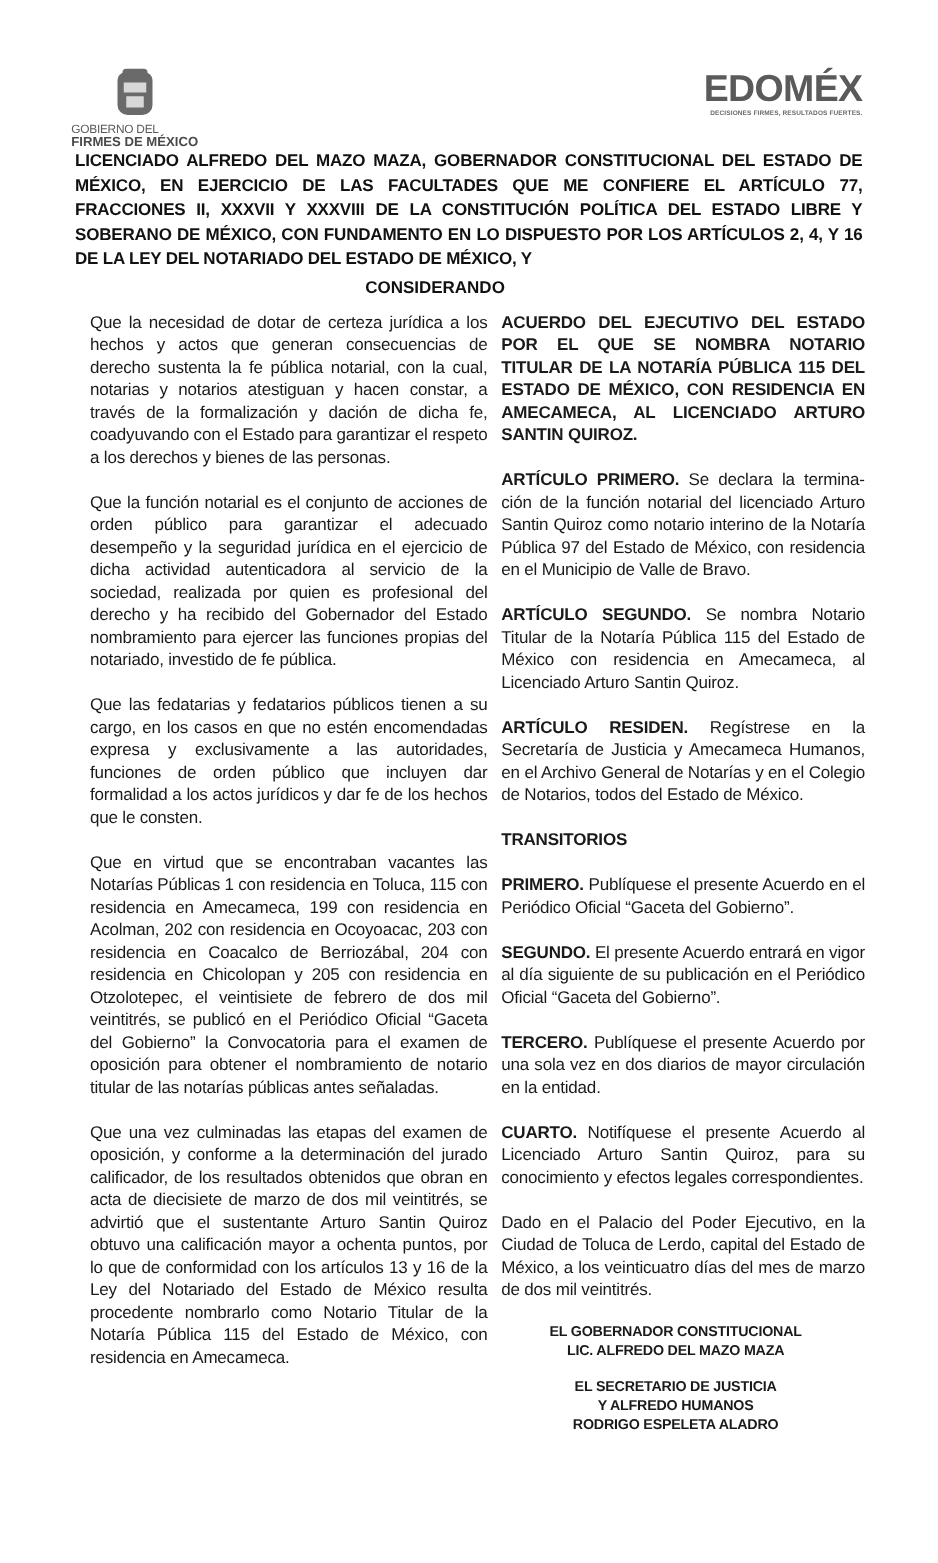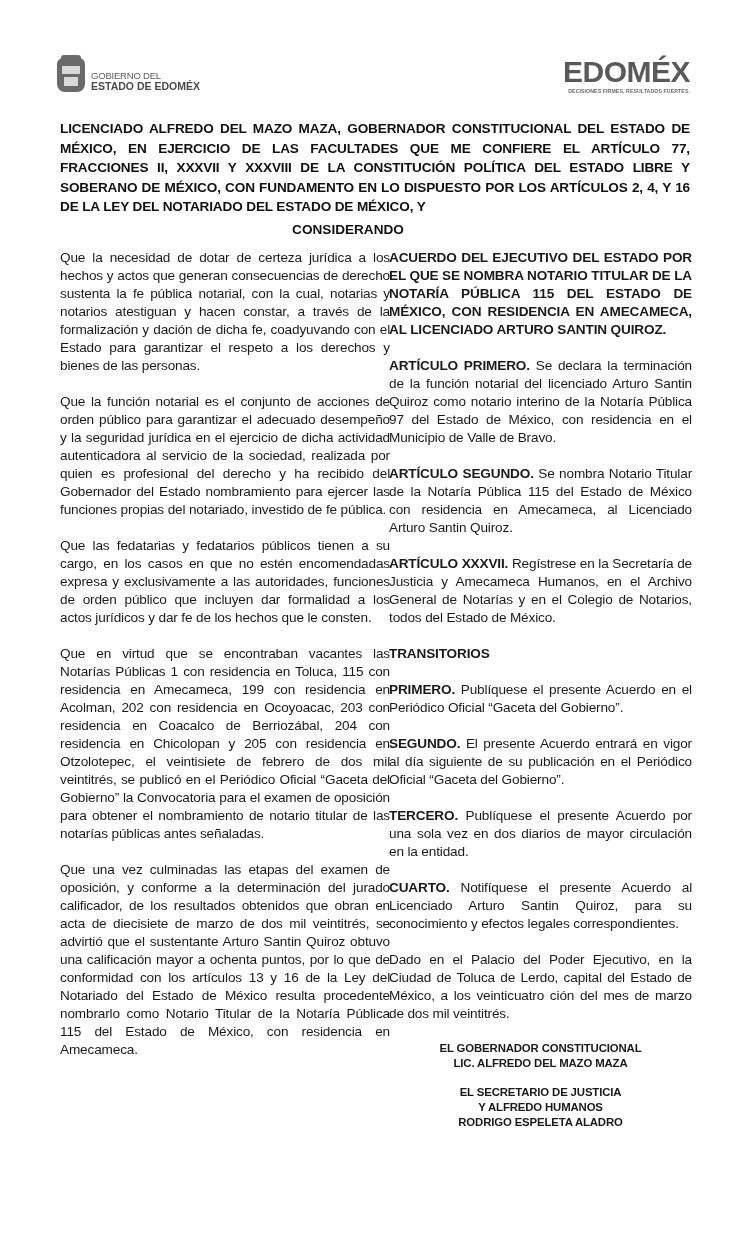--- a/index.html
+++ b/index.html
@@ -1,49 +1,49 @@
 <!DOCTYPE html>
 <html><head>
 <meta charset="utf-8">
 <style>
   html, body { margin: 0; padding: 0; background: #ffffff; }
   body { width: 750px; height: 1250px; position: relative; overflow: hidden; color: #1a1a1a; font-family: "Liberation Sans", sans-serif; }
-  .logo-left { position: absolute; left: 57px; top: 58px; display: flex; align-items: flex-end; gap: 6px; }
+  .logo-left { position: absolute; left: 57px; top: 58px; display: flex; align-items: center; gap: 6px; flex-direction: column; }
   .crest { width: 28px; height: 34px; background: #6a6a6a; border-radius: 6px 6px 8px 8px; position: relative; }
   .crest:before { content: ""; position: absolute; left: 5px; top: 8px; width: 18px; height: 8px; background: #d8d8d8; }
   .crest:after { content: ""; position: absolute; left: 7px; top: 19px; width: 14px; height: 9px; background: #d8d8d8; }
   .crest-top { position: absolute; left: 4px; top: -3px; width: 20px; height: 6px; background: #6a6a6a; border-radius: 3px 3px 0 0; }
   .gov-text { display: flex; flex-direction: column; line-height: 11px; color: #5a5a5a; }
   .gov-line1 { font-size: 9.5px; letter-spacing: -0.2px; }
   .gov-line2 { font-size: 10.5px; font-weight: bold; color: #4a4a4a; }
   .logo-right { position: absolute; right: 60px; top: 57px; display: flex; flex-direction: column; align-items: flex-end; justify-content: flex-end; }
   .edomex { font-size: 30px; font-weight: bold; color: #5a5a5a; letter-spacing: -0.5px; line-height: 30px; }
   .tagline { font-size: 5.2px; font-weight: bold; color: #6a6a6a; letter-spacing: 0.1px; margin-top: 1px; }
   .preamble { position: absolute; left: 60px; top: 119px; width: 630px; font-size: 13.6px; font-weight: bold; line-height: 19.5px; text-align: justify; color: #111; letter-spacing: -0.15px; }
   .considerando { position: absolute; left: 0; width: 696px; top: 222px; text-align: center; font-size: 13.6px; font-weight: bold; color: #111; }
   .col { position: absolute; top: 249px; width: 330px; font-size: 13.6px; line-height: 18px; text-align: justify; color: #1a1a1a; letter-spacing: -0.15px; }
   .col-left { left: 60px; }
   .col-right { left: 389px; width: 303px; }
-  .col p { margin: 0 0 18px 0; hyphens: manual; }
+  .col p { margin: 0 0 18px 12px; hyphens: manual; }
   .bold { font-weight: bold; }
   .acuerdo-title { font-weight: bold; margin: 0 0 18px 0; }
   .center-head { text-align: left; font-weight: bold; margin: 0 0 18px 0; }
   .sign { text-align: center; font-weight: bold; font-size: 11.4px; line-height: 15px; margin: 0 0 14px 0; }
   .sign span { display: block; }
 </style>
 </head>
 <body>
 
 <div class="logo-left">
   <div class="crest">
       <div class="crest-top"></div>
     </div>
   <div class="gov-text">
     <span class="gov-line1">GOBIERNO DEL</span>
-    <span class="gov-line2">ESTADO DE EDOMÉX</span>
+    <span class="gov-line2">FIRMES DE MÉXICO</span>
   </div>
 </div>
 
 <div class="logo-right">
   <span class="edomex">EDOMÉX</span>
   <span class="tagline">DECISIONES FIRMES, RESULTADOS FUERTES.</span>
 </div>
 
 <div class="preamble">LICENCIADO ALFREDO DEL MAZO MAZA, GOBERNADOR CONSTITUCIONAL DEL ESTADO DE MÉXICO, EN EJERCICIO DE LAS FACULTADES QUE ME CONFIERE EL ARTÍCULO 77, FRACCIONES II, XXXVII Y XXXVIII DE LA CONSTITUCIÓN POLÍTICA DEL ESTADO LIBRE Y SOBERANO DE MÉXICO, CON FUNDAMENTO EN LO DISPUESTO POR LOS ARTÍCULOS 2, 4, Y 16 DE LA LEY DEL NOTARIADO DEL ESTADO DE MÉXICO, Y</div>
 
@@ -55,30 +55,30 @@
   <p>Que las fedatarias y fedatarios públicos tienen a su cargo, en los casos en que no estén encomendadas expresa y exclusiva­mente a las autoridades, funciones de orden público que incluyen dar formalidad a los actos jurídicos y dar fe de los hechos que le consten.</p>
   <p>Que en virtud que se encontraban vacantes las Notarías Públicas 1 con residencia en Toluca, 115 con residencia en Amecameca, 199 con residencia en Acolman, 202 con residencia en Ocoyoacac, 203 con residencia en Coacalco de Berriozábal, 204 con residen­cia en Chicolopan y 205 con residencia en Otzolotepec, el veintisiete de febrero de dos mil veintitrés, se publicó en el Periódico Oficial “Gaceta del Gobierno” la Convocatoria para el examen de oposición para obtener el nombramiento de notario titular de las notarías públicas antes señaladas.</p>
   <p>Que una vez culminadas las etapas del examen de oposición, y conforme a la determinación del jurado calificador, de los resultados obtenidos que obran en acta de diecisiete de marzo de dos mil veintitrés, se advirtió que el sustentante Arturo Santin Quiroz obtuvo una calificación mayor a ochenta puntos, por lo que de conformidad con los artículos 13 y 16 de la Ley del Notaria­do del Estado de México resulta procedente nombrarlo como Notario Titular de la Notaría Pública 115 del Estado de México, con residencia en Amecameca.</p>
 </div>
 
 <div class="col col-right">
   <p class="acuerdo-title">ACUERDO DEL EJECUTIVO DEL ESTADO POR EL QUE SE NOMBRA NOTARIO TITULAR DE LA NOTARÍA PÚBLICA 115 DEL ESTADO DE MÉXICO, CON RESIDEN­CIA EN AMECAMECA, AL LICENCIADO ARTURO SANTIN QUIROZ.</p>
 
   <p><span class="bold">ARTÍCULO PRIMERO.</span><span> Se declara la termina­ción de la función notarial del licenciado Arturo Santin Quiroz como notario interino de la Notaría Pública 97 del Estado de México, con residencia en el Municipio de Valle de Bravo.</span></p>
   <p><span class="bold">ARTÍCULO SEGUNDO.</span><span> Se nombra Notario Titular de la Notaría Pública 115 del Estado de México con residencia en Amecameca, al Licenciado Arturo Santin Quiroz.</span></p>
-  <p><span class="bold">ARTÍCULO XXXVII.</span><span> Regístrese en la Secretaría de Justicia y Amecameca Humanos, en el Archivo General de Notarías y en el Colegio de Notarios, todos del Estado de México.</span></p>
+  <p><span class="bold">ARTÍCULO RESIDEN.</span><span> Regístrese en la Secretaría de Justicia y Amecameca Humanos, en el Archivo General de Notarías y en el Colegio de Notarios, todos del Estado de México.</span></p>
 
   <p class="center-head">TRANSITORIOS</p>
 
   <p><span class="bold">PRIMERO.</span><span> Publíquese el presente Acuerdo en el Periódico Oficial “Gaceta del Gobierno”.</span></p>
   <p><span class="bold">SEGUNDO.</span><span> El presente Acuerdo entrará en vigor al día siguiente de su publicación en el Periódico Oficial “Gaceta del Gobierno”.</span></p>
   <p><span class="bold">TERCERO.</span><span> Publíquese el presente Acuerdo por una sola vez en dos diarios de mayor circulación en la entidad.</span></p>
   <p><span class="bold">CUARTO.</span><span> Notifíquese el presente Acuerdo al Licenciado Arturo Santin Quiroz, para su conocimiento y efectos legales correspon­dientes.</span></p>
 
-  <p>Dado en el Palacio del Poder Ejecutivo, en la Ciudad de Toluca de Lerdo, capital del Estado de México, a los veinticuatro ción del mes de marzo de dos mil veintitrés.</p>
+  <p>Dado en el Palacio del Poder Ejecutivo, en la Ciudad de Toluca de Lerdo, capital del Estado de México, a los veinticuatro días del mes de marzo de dos mil veintitrés.</p>
 
   <div class="sign">
     <span>EL GOBERNADOR CONSTITUCIONAL</span>
     <span>LIC. ALFREDO DEL MAZO MAZA</span>
   </div>
   <div class="sign">
     <span>EL SECRETARIO DE JUSTICIA</span>
     <span>Y ALFREDO HUMANOS</span>
     <span>RODRIGO ESPELETA ALADRO</span>
   </div>

